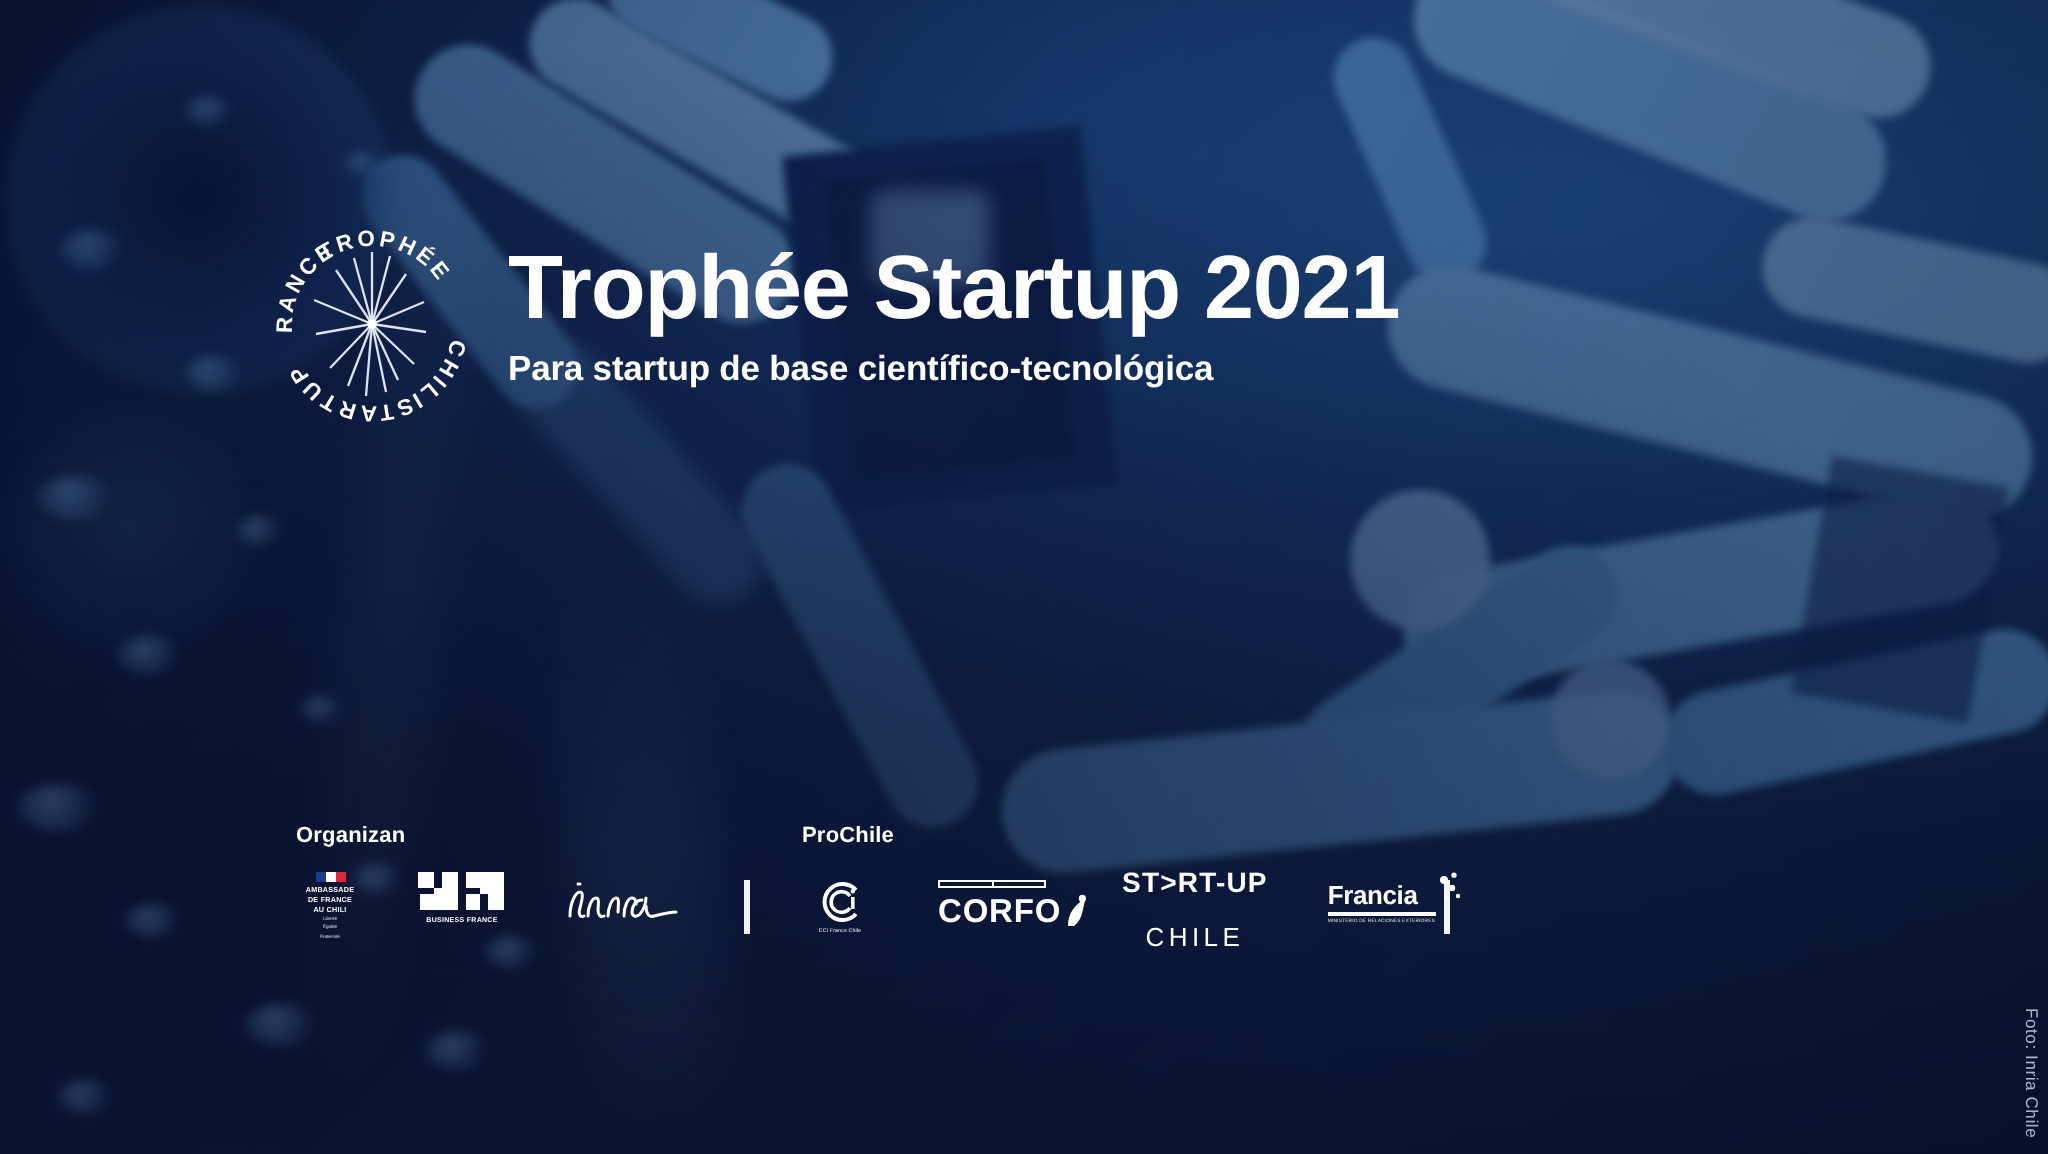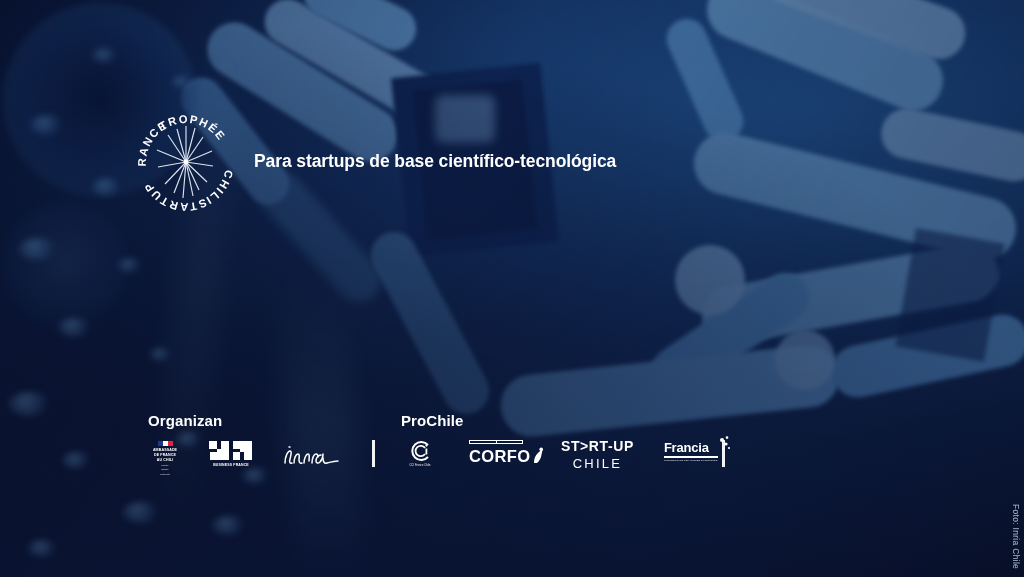--- a/index.html
+++ b/index.html
@@ -83,21 +83,21 @@
   .url {
     position:absolute; left:152px; top:305px;
     font-size:24px; font-weight:normal; color:#ffffff; letter-spacing:.1px;
     white-space:nowrap;
   }
 
   
   .sponsors { position:absolute; left:0; top:404px; width:1024px; height:70px; }
   .group { position:absolute; }
   .group-label {
-    font-size:15px; font-weight:bold; color:#ffffff; letter-spacing:.1px;
+    font-size:11px; font-weight:bold; color:#ffffff; letter-spacing:.1px;
     margin-bottom:10px;
   }
   .logos { display:flex; align-items:center; }
 
   .logo { position:relative; color:#fff; }
 
   
   .amb { width:34px; height:30px; }
   .amb .flag { display:flex; width:15px; height:5px; margin:0 auto 2px; }
   .amb .flag i { flex:1; display:block; }
@@ -125,21 +125,21 @@
   .corfo { width:62px; height:30px; display:flex; flex-direction:column; align-items:flex-start; }
   .corfo .bar { width:54px; height:4px; border:1px solid #fff; display:flex; }
   .corfo .bar span { flex:1; border-right:1px solid #fff; }
   .corfo .bar span:last-child { border-right:none; }
   .corfo .row { display:flex; align-items:center; margin-top:3px; }
   .corfo .w { font-size:16.5px; font-weight:bold; letter-spacing:.4px; line-height:1; }
 
   
   .sup { text-align:center; }
   .sup .l1 { font-size:14px; font-weight:bold; letter-spacing:.6px; line-height:1.05; }
-  .sup .l2 { font-size:13px; font-weight:normal; letter-spacing:2.2px; line-height:1.15; margin-top:3px; }
+  .sup .l2 { font-size:13px; font-weight:normal; letter-spacing:2.2px; line-height:1.15; margin-top:13px; }
 
   
   .pch { position:relative; width:62px; height:28px; }
   .pch .w { font-size:13px; font-weight:bold; letter-spacing:-0.2px; line-height:1; }
   .pch .u { width:54px; height:1.5px; background:#fff; margin-top:2px; }
   .pch .t { font-size:2.4px; margin-top:1.5px; letter-spacing:.1px; opacity:.9; }
 
   
   .af { display:flex; align-items:center; }
   .af .w { font-size:17px; font-weight:bold; letter-spacing:.4px; line-height:1; }
@@ -255,21 +255,22 @@
           <text font-family="Liberation Sans, sans-serif" font-size="11.2" font-weight="bold" fill="#ffffff" letter-spacing="1.7">
             <textPath href="#arcBottom" startOffset="20%" text-anchor="middle">CHILI</textPath>
           </text>
           <text font-family="Liberation Sans, sans-serif" font-size="11.2" font-weight="bold" fill="#ffffff" letter-spacing="1.7">
             <textPath href="#arcBottom" startOffset="60%" text-anchor="middle">STARTUP</textPath>
           </text>
         </svg>
       </div>
 
       <div class="title-block">
-        <div class="subtitle">Para startups de base científico-tecnológica</div>
+        <div class="title">Trophée Startup 2021</div>
+        <div class="subtitle">Para startup de base científico-tecnológica</div>
       </div>
     </div>
 
 
     <div class="sponsors">
 
       <div class="group" style="left:148px; top:8px;">
         <div class="group-label">Organizan</div>
         <div class="logos" style="gap:26px;">
 

